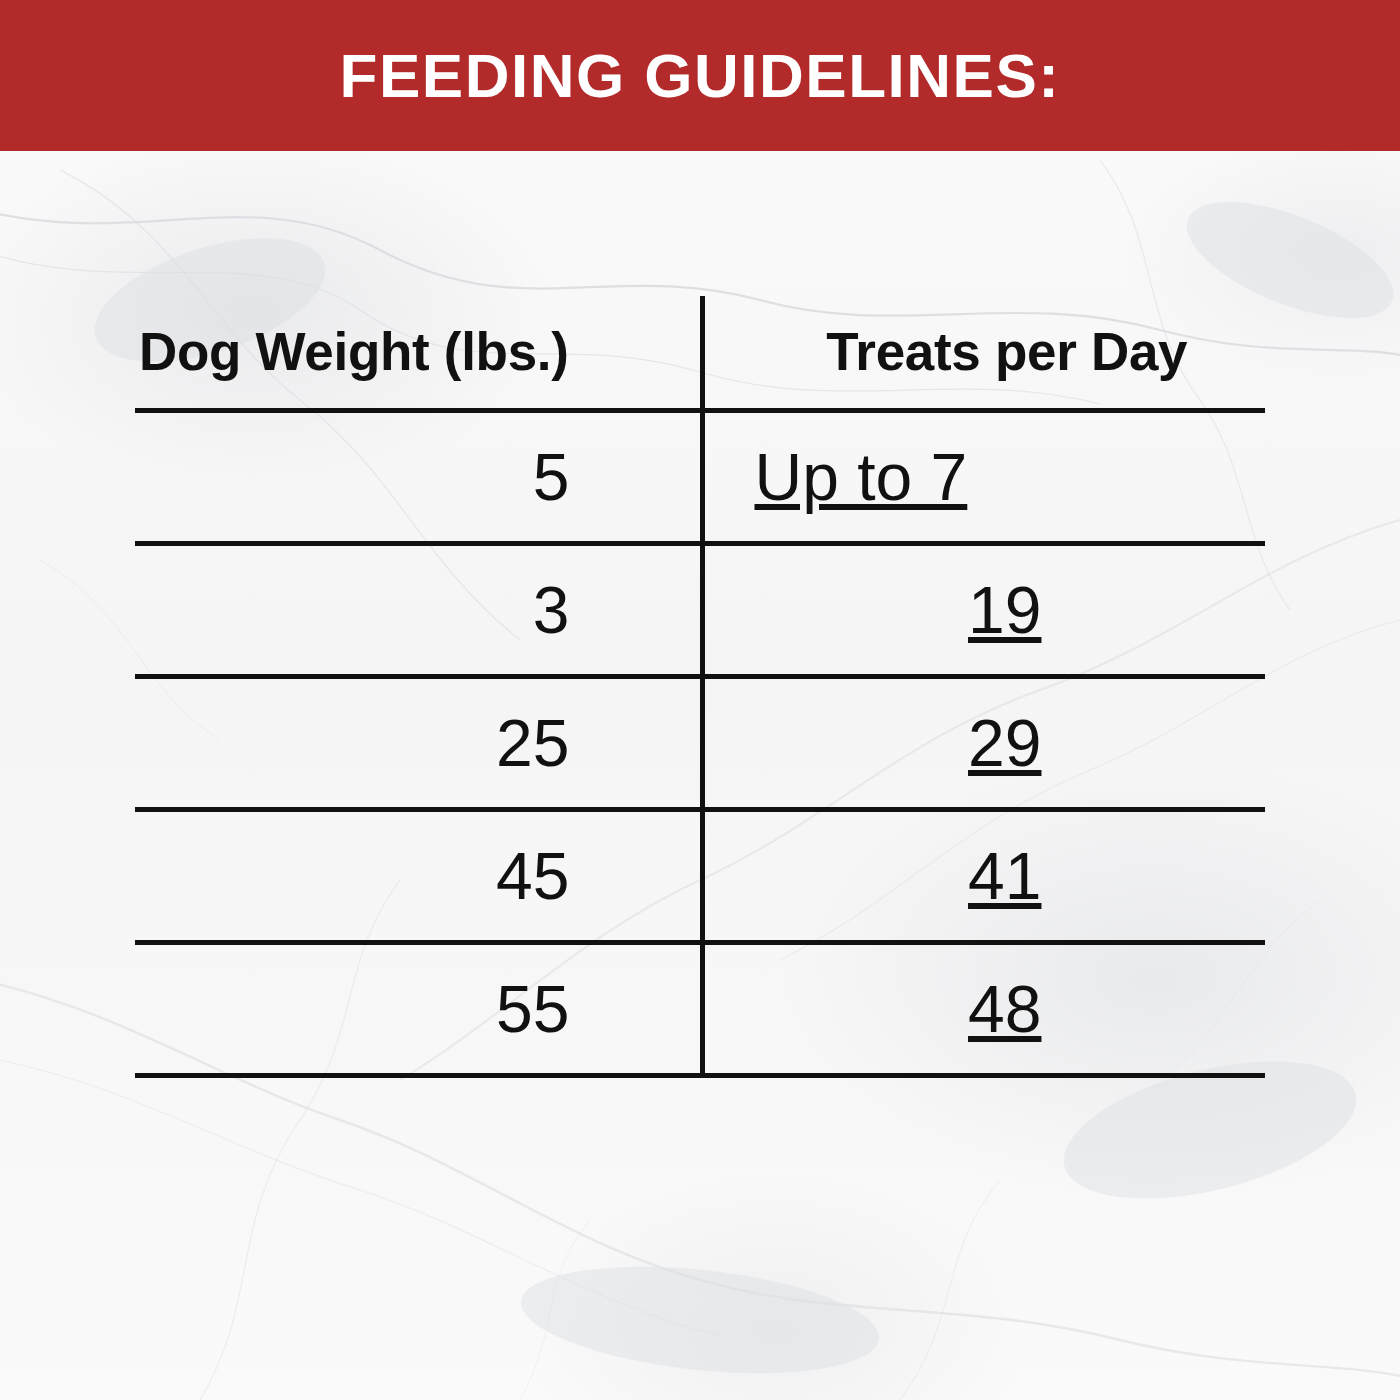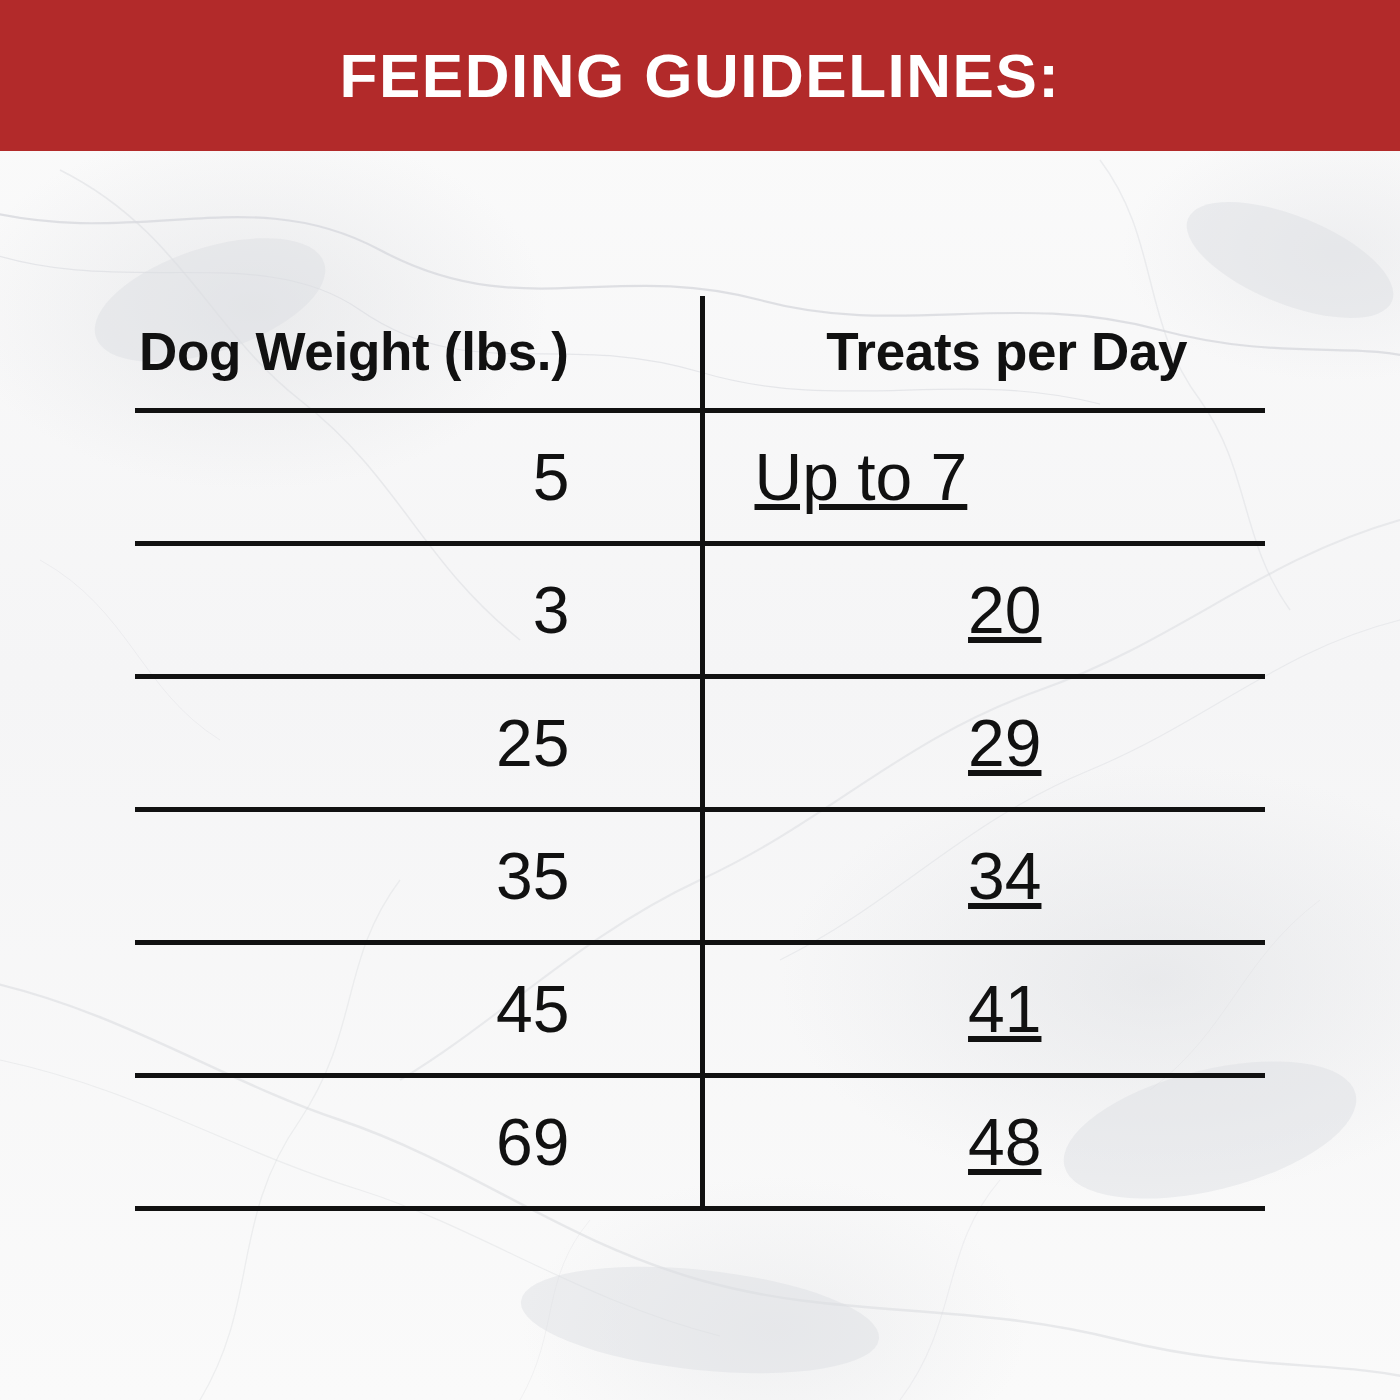--- a/index.html
+++ b/index.html
@@ -173,35 +173,31 @@
           <th class="hdr-cell hdr-right">Treats per Day</th>
         </tr>
       </thead>
       <tbody>
         <tr class="rowline">
           <td class="cell cell-weight vdiv-left">5</td>
           <td class="cell cell-treats lead">Up to 7</td>
         </tr>
         <tr class="rowline">
           <td class="cell cell-weight vdiv-left">3</td>
-          <td class="cell cell-treats">20</td>
+          <td class="cell cell-treats">19</td>
         </tr>
         <tr class="rowline">
           <td class="cell cell-weight vdiv-left">25</td>
           <td class="cell cell-treats">29</td>
         </tr>
         <tr class="rowline">
-          <td class="cell cell-weight vdiv-left">35</td>
-          <td class="cell cell-treats">34</td>
-        </tr>
-        <tr class="rowline">
           <td class="cell cell-weight vdiv-left">45</td>
           <td class="cell cell-treats">41</td>
         </tr>
         <tr class="rowline">
-          <td class="cell cell-weight vdiv-left">69</td>
+          <td class="cell cell-weight vdiv-left">55</td>
           <td class="cell cell-treats">48</td>
         </tr>
       </tbody>
     </table>
   </div>
 
 </div>
 
 </body></html>

